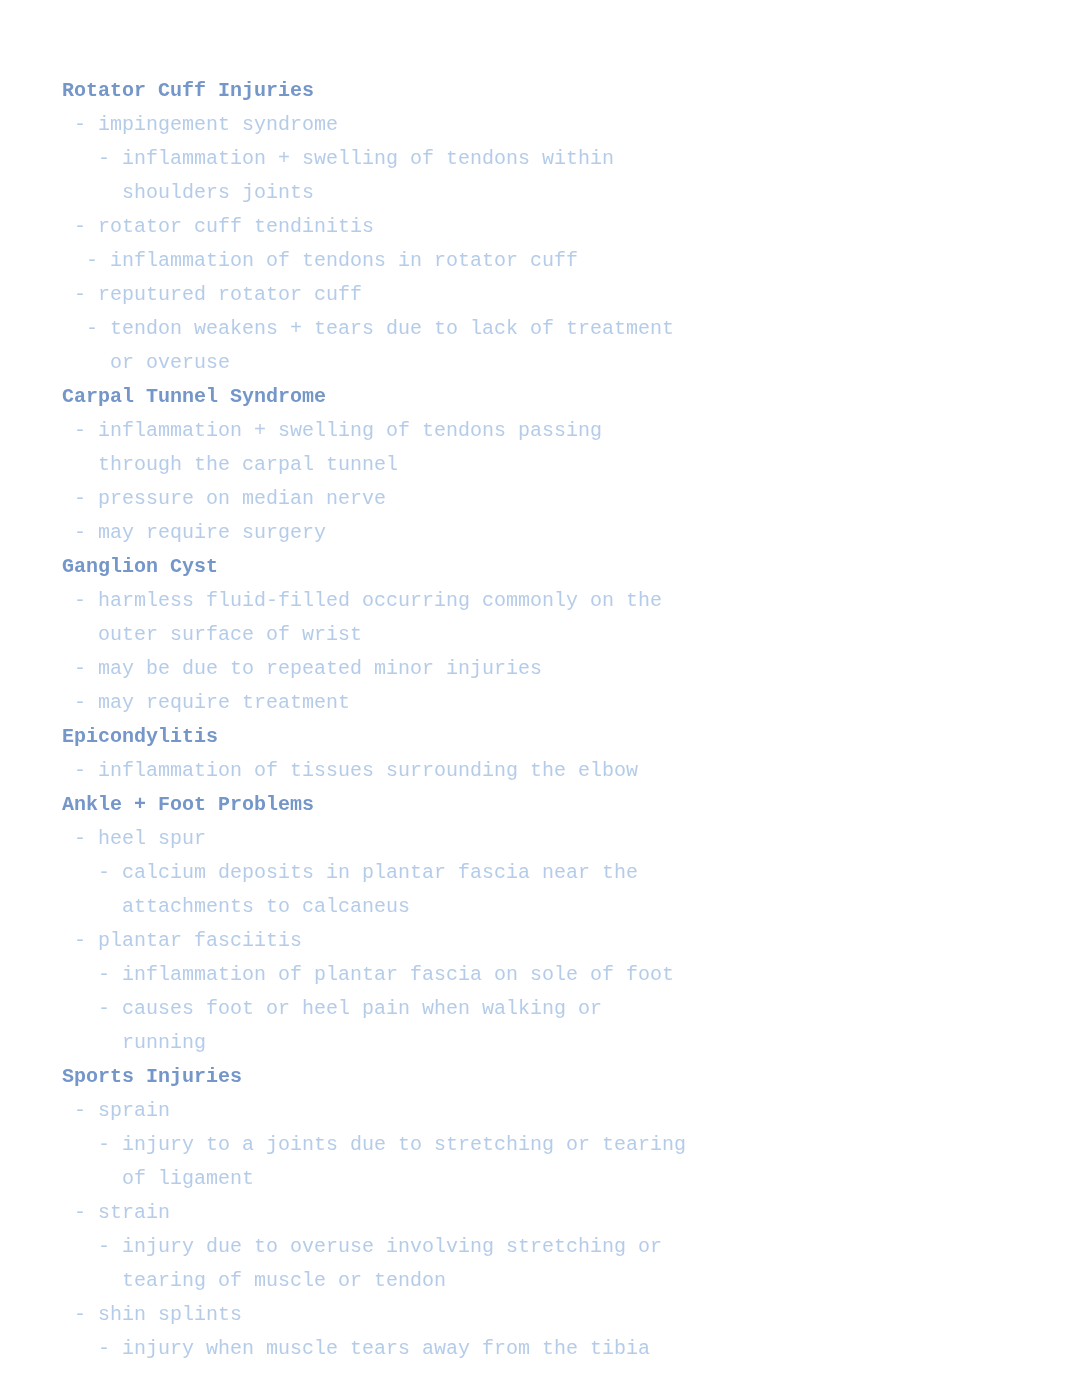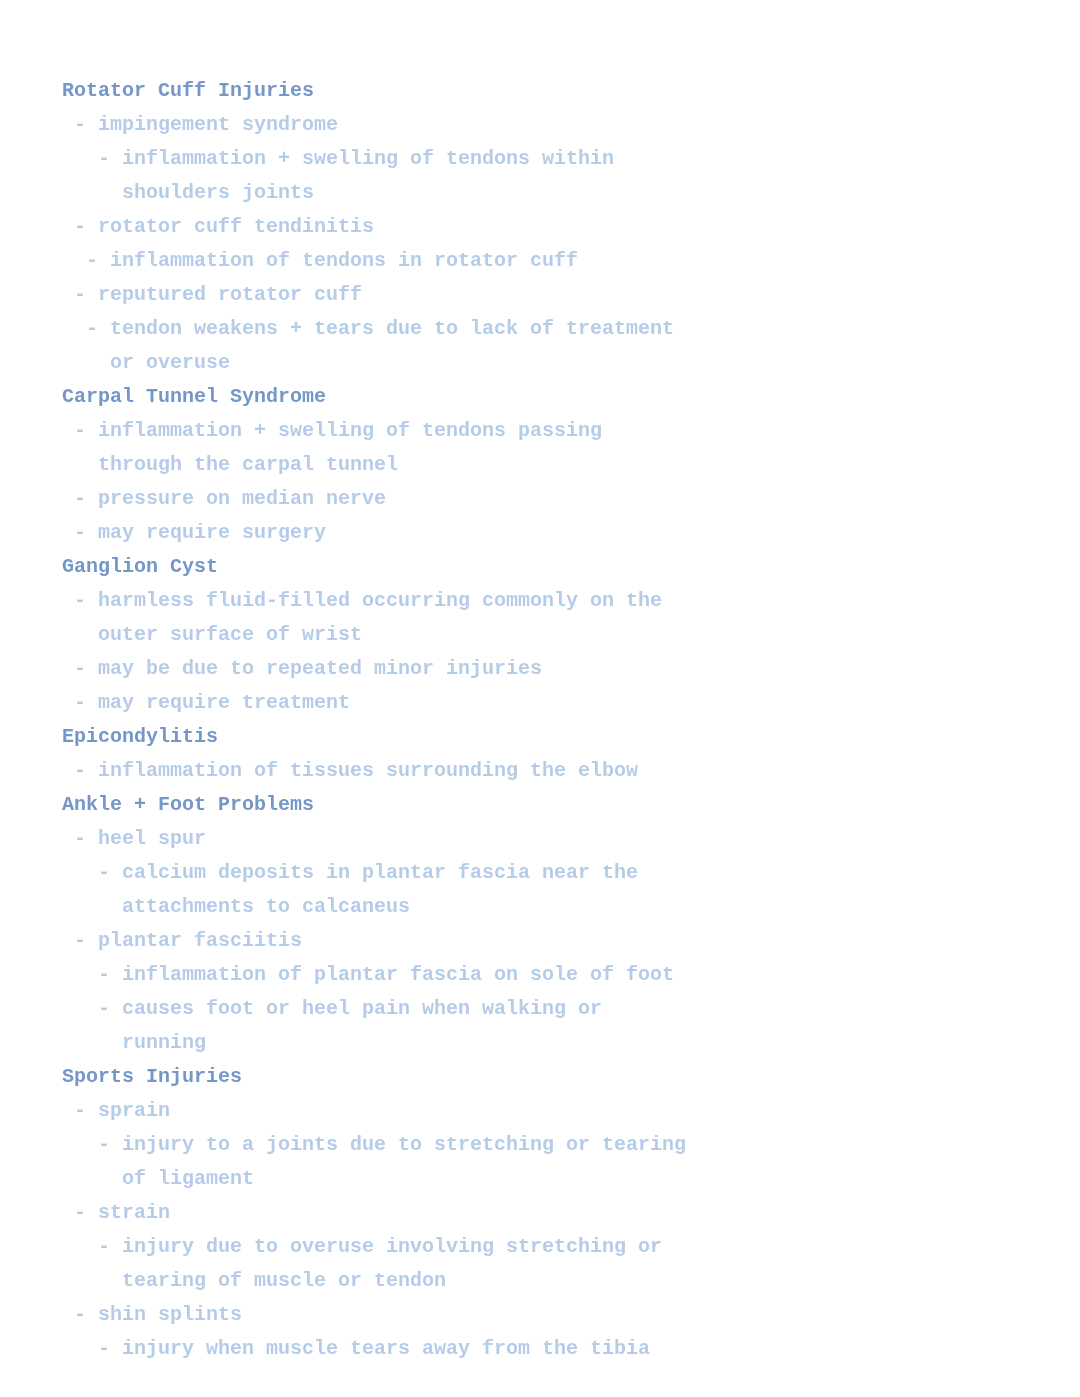--- a/index.html
+++ b/index.html
@@ -25,21 +25,21 @@
   }
   .note-line {
     height: 34px;
   }
   .line-heading {
     color: var(--heading-color, #7496c8);
     font-weight: bold;
   }
   .line-body {
     color: var(--body-color, #b5cce9);
-    font-weight: bold;
+    font-weight: normal;
   }
 </style>
 </head>
 <body style="--page-bg: #ffffff; --heading-color: #7496c8; --body-color: #b5cce9;">
 
 <div class="note-page">
   <div id="note-lines"><div class="note-line line-heading">Rotator Cuff Injuries</div><div class="note-line line-body"> - impingement syndrome</div><div class="note-line line-body">   - inflammation + swelling of tendons within</div><div class="note-line line-body">     shoulders joints</div><div class="note-line line-body"> - rotator cuff tendinitis</div><div class="note-line line-body">  - inflammation of tendons in rotator cuff</div><div class="note-line line-body"> - reputured rotator cuff</div><div class="note-line line-body">  - tendon weakens + tears due to lack of treatment</div><div class="note-line line-body">    or overuse</div><div class="note-line line-heading">Carpal Tunnel Syndrome</div><div class="note-line line-body"> - inflammation + swelling of tendons passing</div><div class="note-line line-body">   through the carpal tunnel</div><div class="note-line line-body"> - pressure on median nerve</div><div class="note-line line-body"> - may require surgery</div><div class="note-line line-heading">Ganglion Cyst</div><div class="note-line line-body"> - harmless fluid-filled occurring commonly on the</div><div class="note-line line-body">   outer surface of wrist</div><div class="note-line line-body"> - may be due to repeated minor injuries</div><div class="note-line line-body"> - may require treatment</div><div class="note-line line-heading">Epicondylitis</div><div class="note-line line-body"> - inflammation of tissues surrounding the elbow</div><div class="note-line line-heading">Ankle + Foot Problems</div><div class="note-line line-body"> - heel spur</div><div class="note-line line-body">   - calcium deposits in plantar fascia near the</div><div class="note-line line-body">     attachments to calcaneus</div><div class="note-line line-body"> - plantar fasciitis</div><div class="note-line line-body">   - inflammation of plantar fascia on sole of foot</div><div class="note-line line-body">   - causes foot or heel pain when walking or</div><div class="note-line line-body">     running</div><div class="note-line line-heading">Sports Injuries</div><div class="note-line line-body"> - sprain</div><div class="note-line line-body">   - injury to a joints due to stretching or tearing</div><div class="note-line line-body">     of ligament</div><div class="note-line line-body"> - strain</div><div class="note-line line-body">   - injury due to overuse involving stretching or</div><div class="note-line line-body">     tearing of muscle or tendon</div><div class="note-line line-body"> - shin splints</div><div class="note-line line-body">   - injury when muscle tears away from the tibia</div></div>
 </div>
 
 </body></html>

